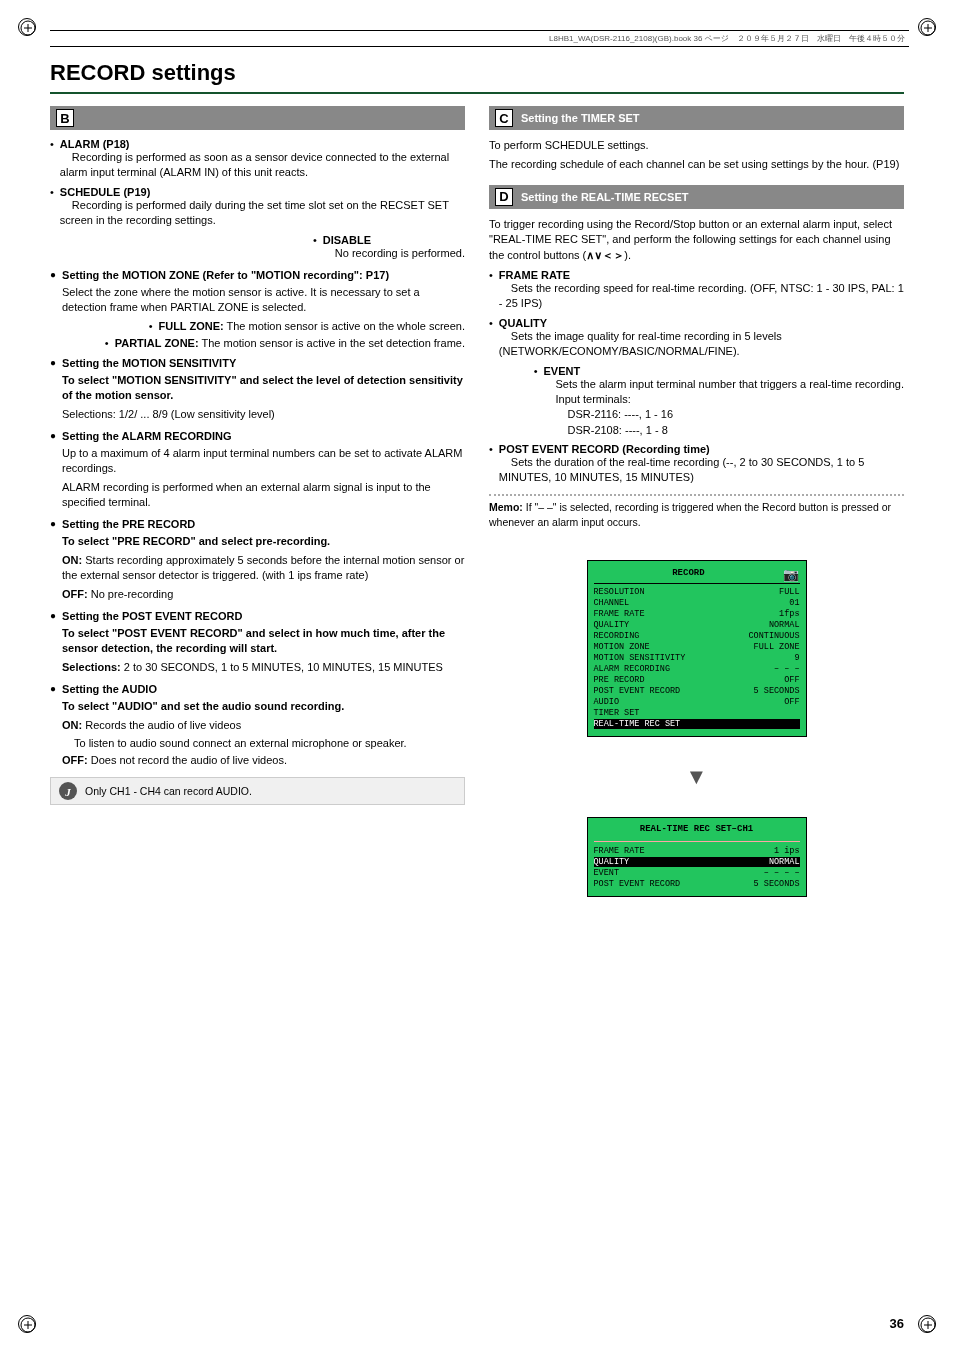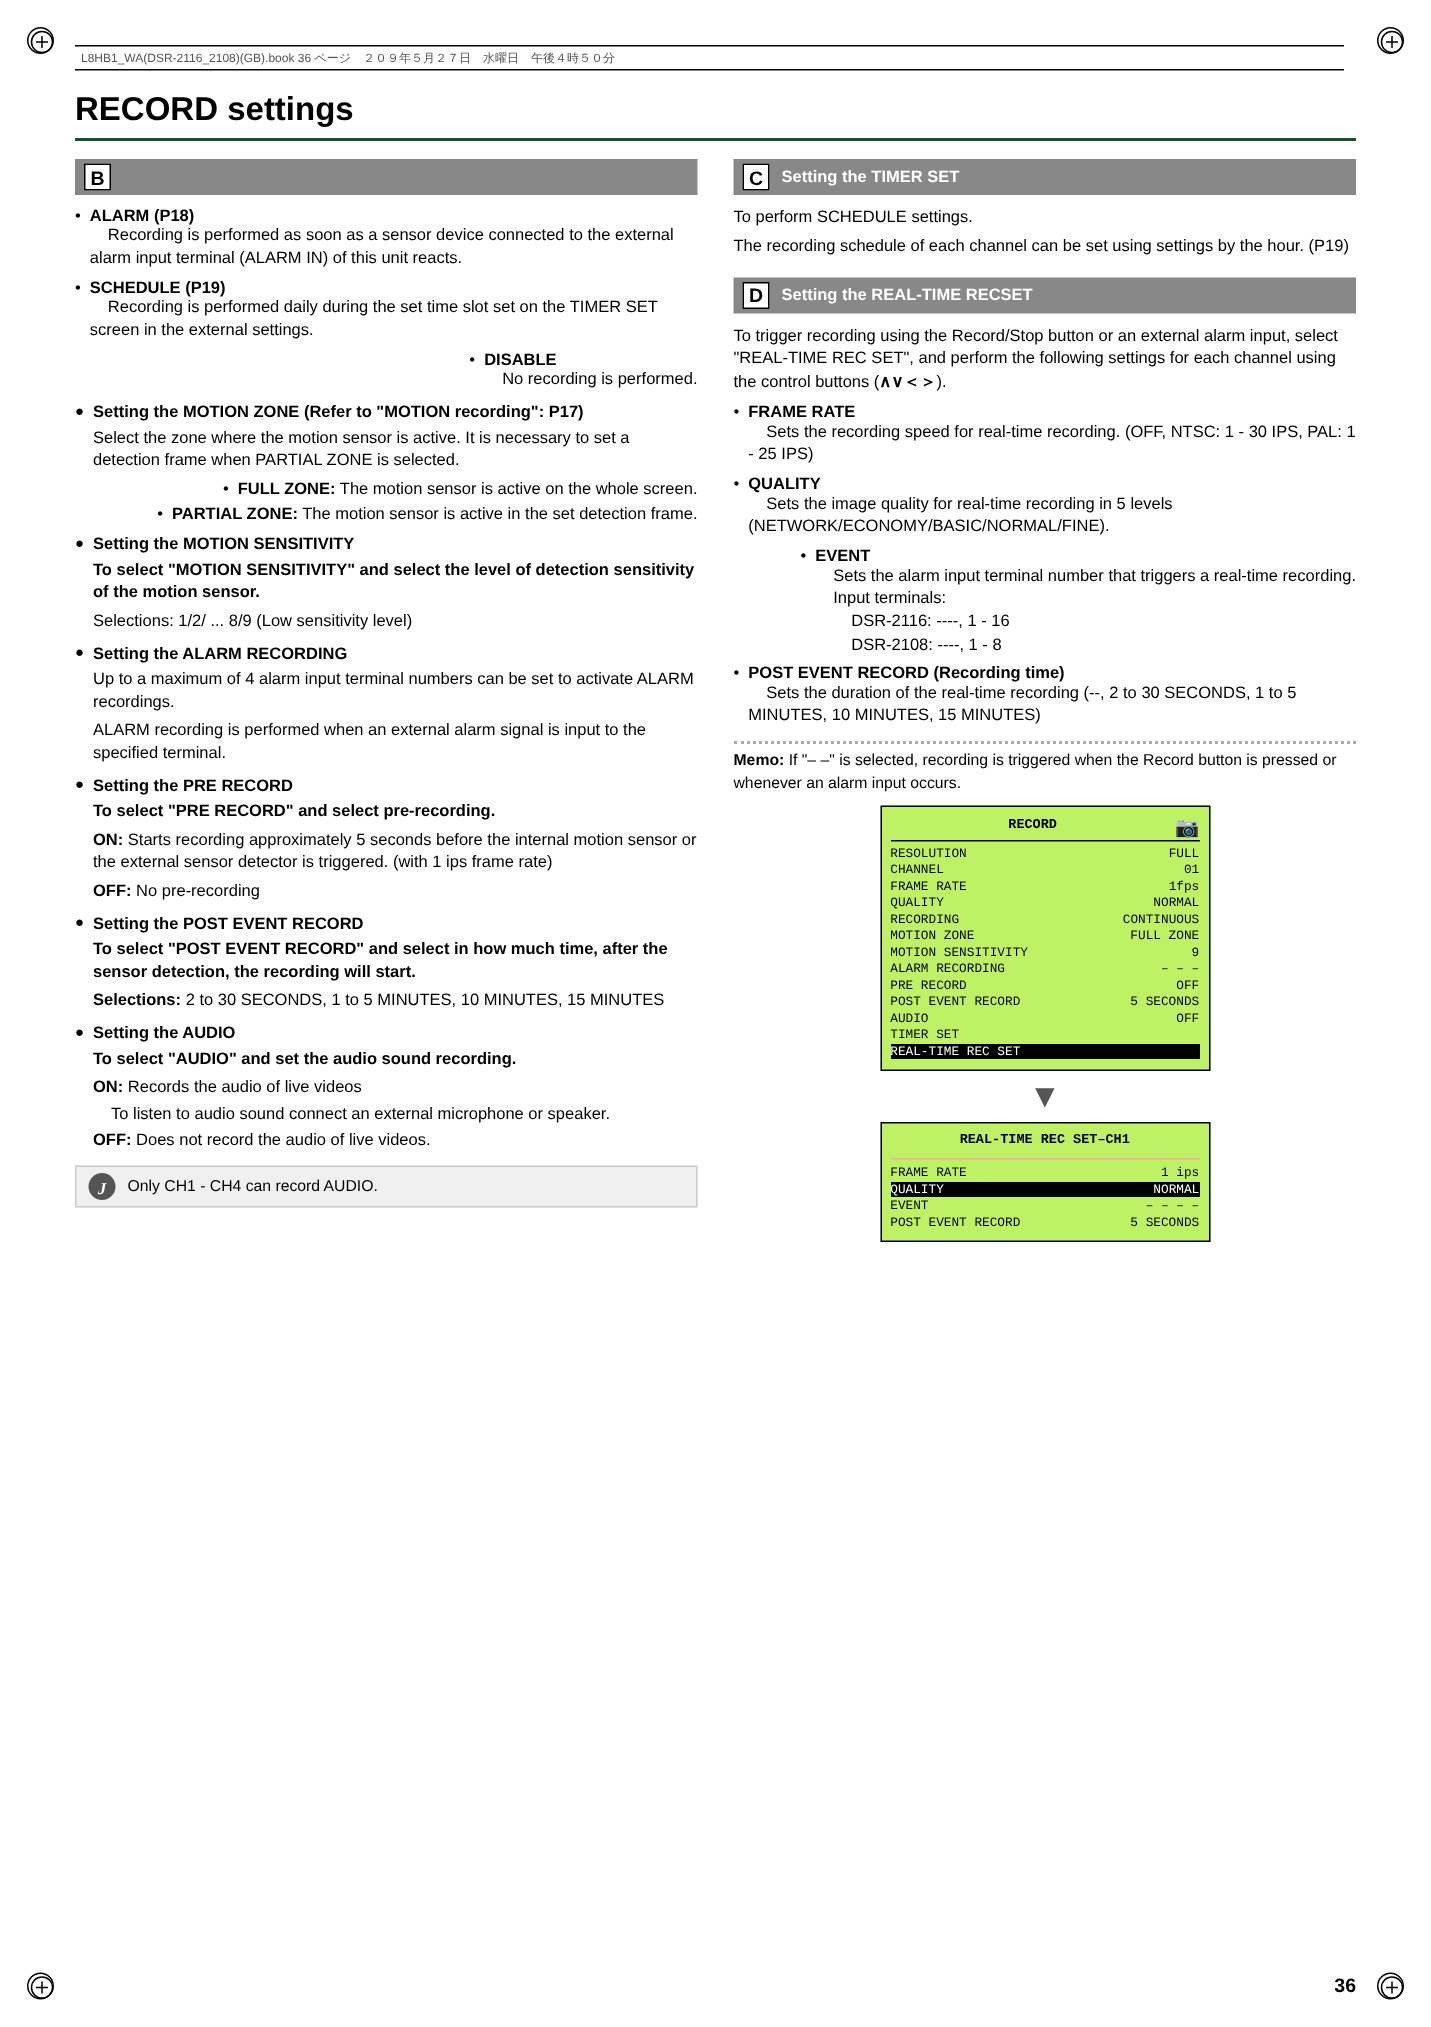--- a/index.html
+++ b/index.html
@@ -22,28 +22,28 @@
     .corner-mark.tl { top: 18px; left: 18px; }
     .corner-mark.tr { top: 18px; right: 18px; }
     .corner-mark.bl { bottom: 18px; left: 18px; }
     .corner-mark.br { bottom: 18px; right: 18px; }
 
     
     .header-strip {
       position: absolute;
       top: 30px;
       left: 50px;
-      right: 58px;
+      right: 45px;
       font-size: 8px;
       color: #555;
       border-top: 1px solid #000;
       border-bottom: 1px solid #000;
       padding: 2px 4px;
       display: flex;
-      justify-content: flex-start;
+      justify-content: flex-end;
     }
 
     
     .main-content {
       position: absolute;
       top: 60px;
       left: 50px;
       right: 50px;
       bottom: 50px;
     }
@@ -156,25 +156,25 @@
       justify-content: center;
       color: #fff;
       font-weight: bold;
       font-size: 11px;
       flex-shrink: 0;
     }
 
     
     .screen-mockup {
       border: 1px solid #000;
-      margin: 0 auto;
+      margin: 23px auto;
       padding: 6px;
       font-size: 9px;
       font-family: 'Courier New', monospace;
-      background: #bef264;
+      background: #22c55e;
       width: 220px;
     }
     .screen-title {
       text-align: center;
       font-weight: bold;
       border-bottom: 1px solid #fca5a5;
       padding-bottom: 7px;
       margin-bottom: 4px;
       font-size: 9px;
     }
@@ -270,21 +270,21 @@
       <div class="bullet-dot">
         <div>
           <span class="bold-text">ALARM (P18)</span><br>
           <span class="indent">Recording is performed as soon as a sensor device connected to the external alarm input terminal (ALARM IN) of this unit reacts.</span>
         </div>
       </div>
 
       <div class="bullet-dot">
         <div>
           <span class="bold-text">SCHEDULE (P19)</span><br>
-          <span class="indent">Recording is performed daily during the set time slot set on the TIMER SET screen in the external settings.</span>
+          <span class="indent">Recording is performed daily during the set time slot set on the RECSET SET screen in the recording settings.</span>
         </div>
       </div>
 
       <div class="bullet-dot">
         <div>
           <span class="bold-text">DISABLE</span><br>
           <span class="indent">No recording is performed.</span>
         </div>
       </div>
 

